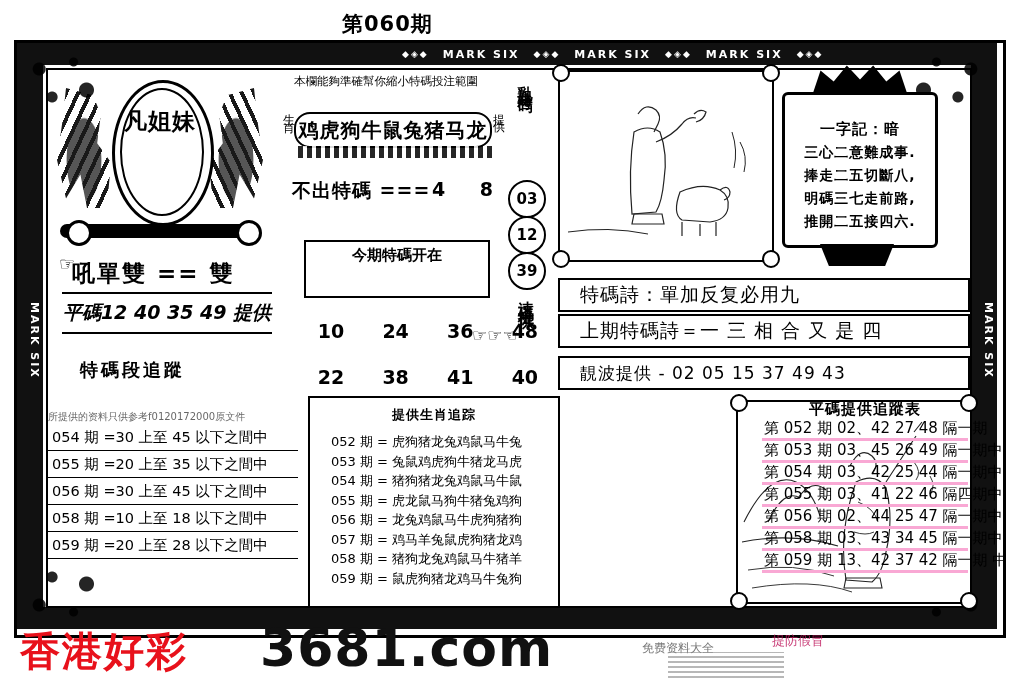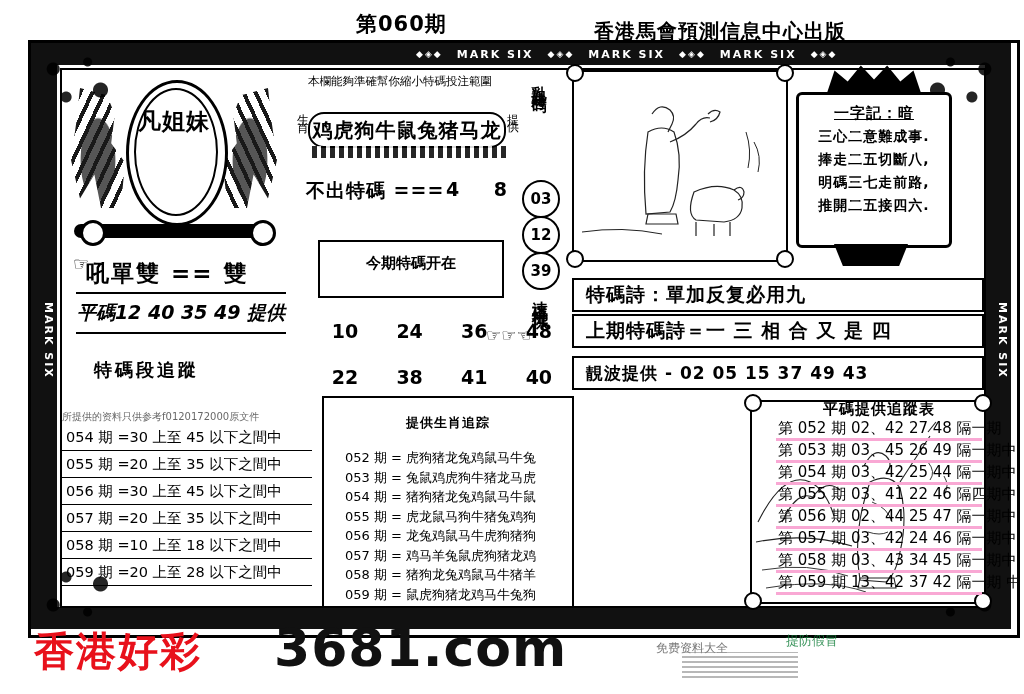--- a/index.html
+++ b/index.html
@@ -1,21 +1,21 @@
 <!DOCTYPE html>
 <html><head>
 <meta charset="utf-8">
 <style>
   html,body{margin:0;padding:0;}
   body{
     width:1024px;height:694px;background:#ffffff;overflow:hidden;
     font-family:"DejaVu Sans","Liberation Sans",sans-serif;
     position:relative;
   }
-  .page{position:absolute;left:16px;top:0;width:980px;height:694px;background:#fff;}
+  .page{position:absolute;left:2px;top:0;width:980px;height:694px;background:#fff;}
 
   
   .hdr-issue{position:absolute;left:340px;top:10px;font-size:21px;font-weight:bold;color:#000;letter-spacing:1px;}
   .hdr-right{position:absolute;left:578px;top:18px;font-size:20px;font-weight:bold;color:#000;letter-spacing:1px;white-space:nowrap;}
 
   
   .frame-outer{position:absolute;left:12px;top:40px;width:986px;height:592px;border:3px solid #000;background:#fff;}
   .frame-band-top{position:absolute;left:15px;top:43px;width:980px;height:22px;background:#111;}
   .frame-band-bot{position:absolute;left:15px;top:607px;width:980px;height:22px;background:#111;}
   .frame-band-left{position:absolute;left:15px;top:43px;width:26px;height:586px;background:#111;}
@@ -75,21 +75,21 @@
   .sheng-l{position:absolute;left:278px;top:104px;font-size:12px;writing-mode:vertical-rl;letter-spacing:8px;}
   .ti-r{position:absolute;left:488px;top:104px;font-size:12px;writing-mode:vertical-rl;letter-spacing:8px;}
   .zodiac-box{position:absolute;left:292px;top:112px;width:194px;height:32px;border:2px solid #000;border-radius:16px;background:#fff;
      display:flex;align-items:center;justify-content:center;font-size:20px;font-weight:bold;letter-spacing:1px;}
   .zodiac-shadow{position:absolute;left:296px;top:146px;width:194px;height:12px;
      background:repeating-linear-gradient(90deg,#000 0 5px,#fff 5px 9px);opacity:.85;}
   .nochu{position:absolute;left:290px;top:178px;font-size:19px;font-weight:bold;letter-spacing:1px;}
   .nochu-nums{position:absolute;left:430px;top:178px;font-size:19px;font-weight:bold;letter-spacing:14px;}
 
   .kai-box{position:absolute;left:302px;top:240px;width:182px;height:54px;border:2px solid #000;text-align:center;}
-  .kai-box .l1{font-size:15px;font-weight:bold;margin-top:12px;}
+  .kai-box .l1{font-size:15px;font-weight:bold;margin-top:4px;}
   .kai-box .l2{font-size:15px;font-weight:bold;margin-top:3px;}
 
   .numrow{position:absolute;font-size:19px;font-weight:bold;}
   .numrow.r1{left:300px;top:320px;}
   .numrow.r2{left:300px;top:366px;}
   .numrow span{display:inline-block;width:58px;text-align:center;}
 
   
   .sis-title{position:absolute;left:512px;top:74px;width:22px;font-size:15px;font-weight:bold;writing-mode:vertical-rl;letter-spacing:3px;line-height:22px;}
   .ball{position:absolute;left:506px;width:34px;height:34px;border:2px solid #000;border-radius:50%;display:flex;align-items:center;justify-content:center;font-size:15px;font-weight:bold;background:#fff;}
@@ -106,54 +106,53 @@
   .pic2{left:734px;top:400px;width:232px;height:200px;}
 
   .sketch{position:absolute;left:0;top:0;width:100%;height:100%;}
 
   
   .scroll{position:absolute;left:780px;top:92px;width:150px;height:150px;border:3px solid #000;background:#fff;
     border-radius:6px;text-align:center;}
   .scroll .crown{position:absolute;left:28px;top:-32px;width:94px;height:30px;
      background:#000;clip-path:polygon(0 100%,8% 25%,22% 62%,36% 8%,50% 55%,64% 8%,78% 62%,92% 25%,100% 100%);}
   .scroll .line{font-size:14px;line-height:21px;font-weight:bold;letter-spacing:1px;margin-top:2px;}
-  .scroll .l0{font-size:15px;margin-top:8px;text-decoration:underline;}
+  .scroll .l0{font-size:15px;margin-top:24px;}
   .scroll-tail{position:absolute;left:818px;top:244px;width:74px;height:22px;background:#000;
      clip-path:polygon(0 0,100% 0,88% 100%,12% 100%);}
 
   
-  .rrow{position:absolute;left:556px;width:412px;height:34px;border:2px solid #000;display:flex;align-items:center;padding-left:12px;
-     font-size:19px;font-weight:bold;letter-spacing:1px;box-sizing:border-box;white-space:nowrap;}
+  .rrow{position:absolute;left:556px;width:412px;height:34px;border:2px solid #000;display:flex;align-items:center;padding-left:20px;
+     font-size:19px;font-weight:normal;letter-spacing:1px;box-sizing:border-box;white-space:nowrap;}
   .rrow.r1{top:278px;} .rrow.r2{top:314px;} .rrow.r3{top:356px;font-size:17px;}
 
   
   .ztable{position:absolute;left:306px;top:396px;width:248px;height:208px;border:2px solid #000;background:#fff;}
-  .ztable .t{text-align:center;font-size:13px;font-weight:bold;padding:16px 0;letter-spacing:1px;}
+  .ztable .t{text-align:center;font-size:13px;font-weight:bold;padding:8px 0;letter-spacing:1px;}
   .ztable .row{font-size:13px;line-height:19.5px;padding-left:21px;white-space:nowrap;}
 
   
   .rtable{position:absolute;left:760px;top:400px;width:206px;}
   .rtable .t{font-size:15px;font-weight:bold;text-align:center;letter-spacing:1px;}
   .rtable .row{font-size:15px;line-height:19px;border-bottom:3px solid #f9a8d4;white-space:nowrap;padding-left:2px;}
 
   
   .wm-red{position:absolute;left:18px;top:624px;font-size:40px;font-weight:bold;color:#e8111b;letter-spacing:2px;}
   .wm-dark{position:absolute;left:258px;top:618px;font-size:52px;font-weight:bold;color:#111;letter-spacing:1px;}
   .bot-faint{position:absolute;left:640px;top:640px;font-size:12px;color:#555;opacity:.8;}
-  .bot-faint2{position:absolute;left:770px;top:632px;font-size:13px;color:#15803d;opacity:.85;}
+  .bot-faint2{position:absolute;left:770px;top:632px;font-size:13px;color:#be185d;opacity:.85;}
   .bot-strip{position:absolute;left:666px;top:652px;width:116px;height:26px;background:
      repeating-linear-gradient(0deg,#888 0 2px,#fff 2px 5px);opacity:.6;}
 </style>
 </head>
 <body>
 
 <div class="page">
 
   <div class="hdr-issue">第060期</div>
-  <div class="hdr-right">香港馬會預測信息中心出版</div>
 
   <div class="frame-outer"></div>
   <div class="frame-band-top"></div>
   <div class="frame-band-bot"></div>
   <div class="frame-band-left"></div>
   <div class="frame-band-right"></div>
   <div class="frame-inner"></div>
 
   <div class="marksix-top">
     <span class="ms-dia">◆◈◆</span>
@@ -186,21 +185,20 @@
   <div class="l-hand">☞</div>
   <div class="l-single">吼單雙 ==  雙</div>
   <div class="l-pingma">平碼12 40 35 49 提供</div>
   <div class="l-track">特碼段追蹤</div>
 
   <div class="tiny-garble">所提供的资料只供参考f0120172000原文件</div>
   <div class="hist-list">
     <div class="hist-row">054 期 =30 上至 45 以下之間中</div>
     <div class="hist-row">055 期 =20 上至 35 以下之間中</div>
     <div class="hist-row">056 期 =30 上至 45 以下之間中</div>
-    <div class="hist-row">057 期 =20 上至 35 以下之間中</div>
     <div class="hist-row">058 期 =10 上至 18 以下之間中</div>
     <div class="hist-row">059 期 =20 上至 28 以下之間中</div>
   </div>
 
   <div class="mid-note">本欄能夠準確幫你縮小特碼投注範圍</div>
   <div class="sheng-l">生肖</div>
   <div class="ti-r">提供</div>
   <div class="zodiac-box">鸡虎狗牛鼠兔猪马龙</div>
   <div class="zodiac-shadow"></div>
   <div class="nochu">不出特碼 ===</div>
@@ -302,21 +300,20 @@
     </svg>
   </div>
 
   <div class="rtable">
     <div class="t">平碼提供追蹤表</div>
     <div class="row">第 052 期 02、42  27   48 隔一期</div>
     <div class="row">第 053 期 03、45  26   49 隔一期中</div>
     <div class="row">第 054 期 03、42  25   44 隔一期中</div>
     <div class="row">第 055 期 03、41  22   46 隔四期中</div>
     <div class="row">第 056 期 02、44  25   47 隔一期中</div>
-    <div class="row">第 057 期 03、42  24   46 隔一期中</div>
     <div class="row">第 058 期 03、43  34   45 隔一期中</div>
     <div class="row">第 059 期 13、42  37   42 隔一期 中</div>
   </div>
 
   <div class="wm-red">香港好彩</div>
   <div class="wm-dark">3681.com</div>
   <div class="bot-faint">免费资料大全</div>
   <div class="bot-faint2">提防假冒</div>
   <div class="bot-strip"></div>
 

